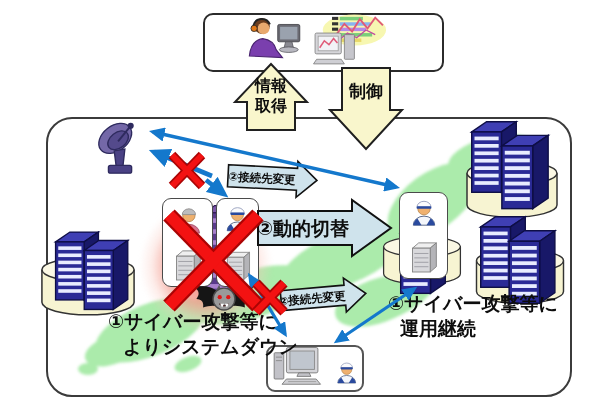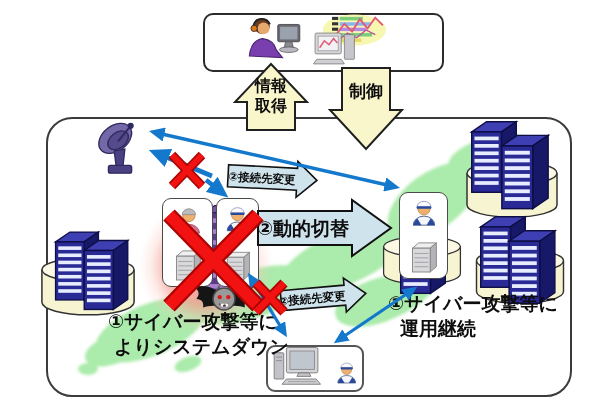--- a/index.html
+++ b/index.html
@@ -305,21 +305,21 @@
     <text x="303" y="235" text-anchor="middle" font-size="19">②動的切替</text>
     <g transform="rotate(-5 312 298)">
       <polygon points="281,288 345,288 345,281 366,298 345,315 345,308 281,308" fill="#cfe3ec" stroke="#111" stroke-width="1.6"></polygon>
       <text x="312" y="302.5" text-anchor="middle" font-size="11.5">②接続先変更</text>
     </g>
   </svg>
 
   
   <div class="caption" style="left:108px;top:309px;">
     <span>①サイバー攻撃等に</span>
-    <span style="margin-left:6px;">よりシステムダウン</span>
+    <span style="margin-left:15px;">よりシステムダウン</span>
   </div>
   <div class="caption" style="left:388px;top:291px;">
     <span>①サイバー攻撃等に</span>
     <span style="margin-left:12px;">運用継続</span>
   </div>
 
   
   <svg class="abs z10" style="left:0;top:0;pointer-events:none;" width="605" height="411">
     <g stroke="#1478cc" fill="none">
       <line x1="153" y1="132" x2="396" y2="187" stroke-width="3.4" marker-start="url(#mh)" marker-end="url(#mh)"></line>

